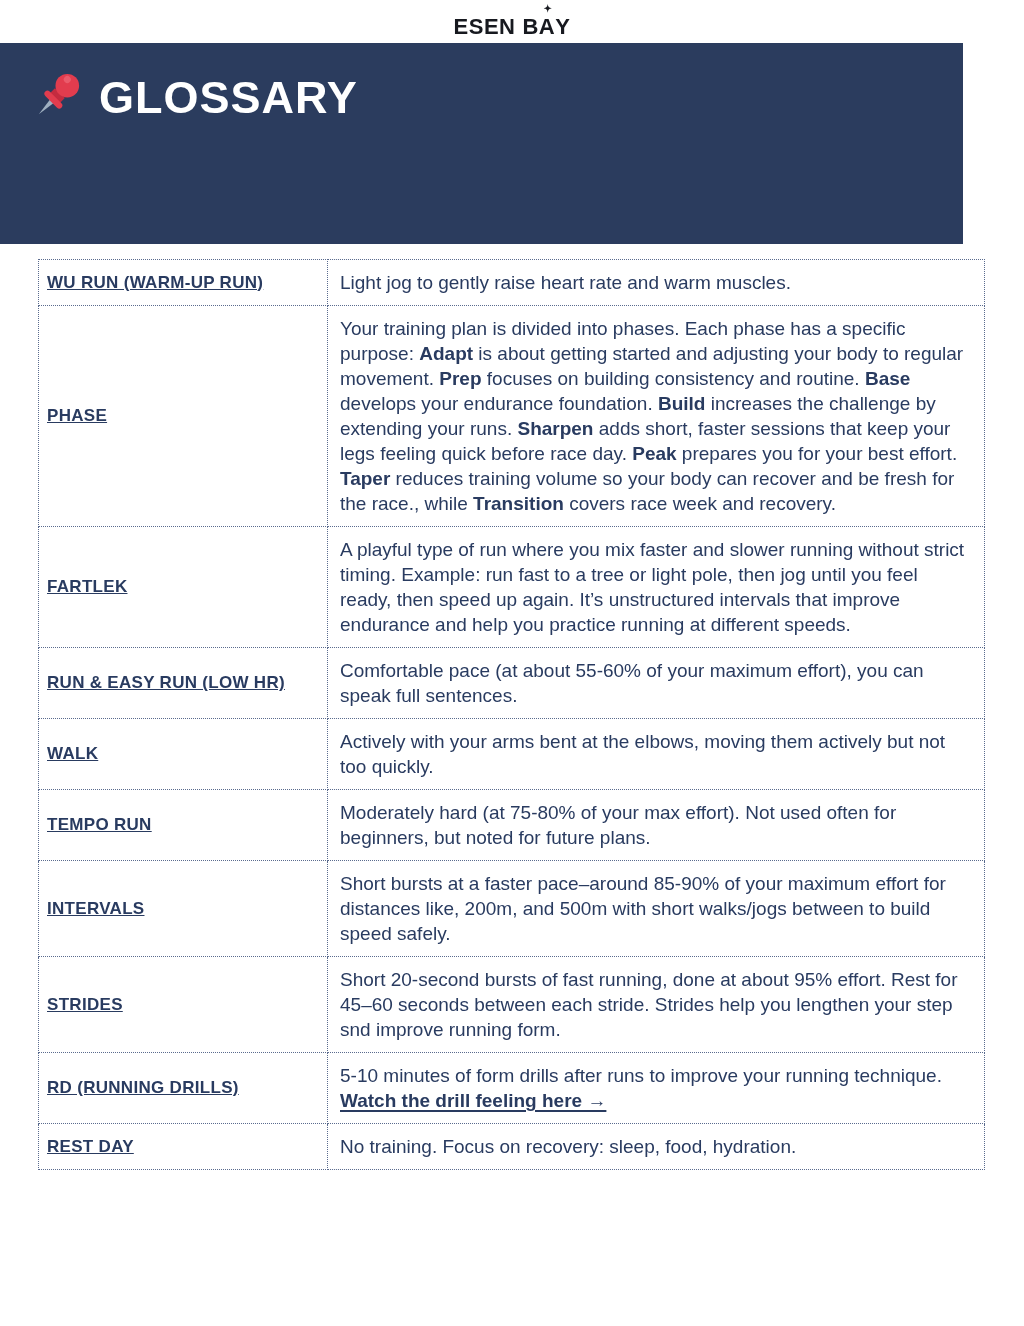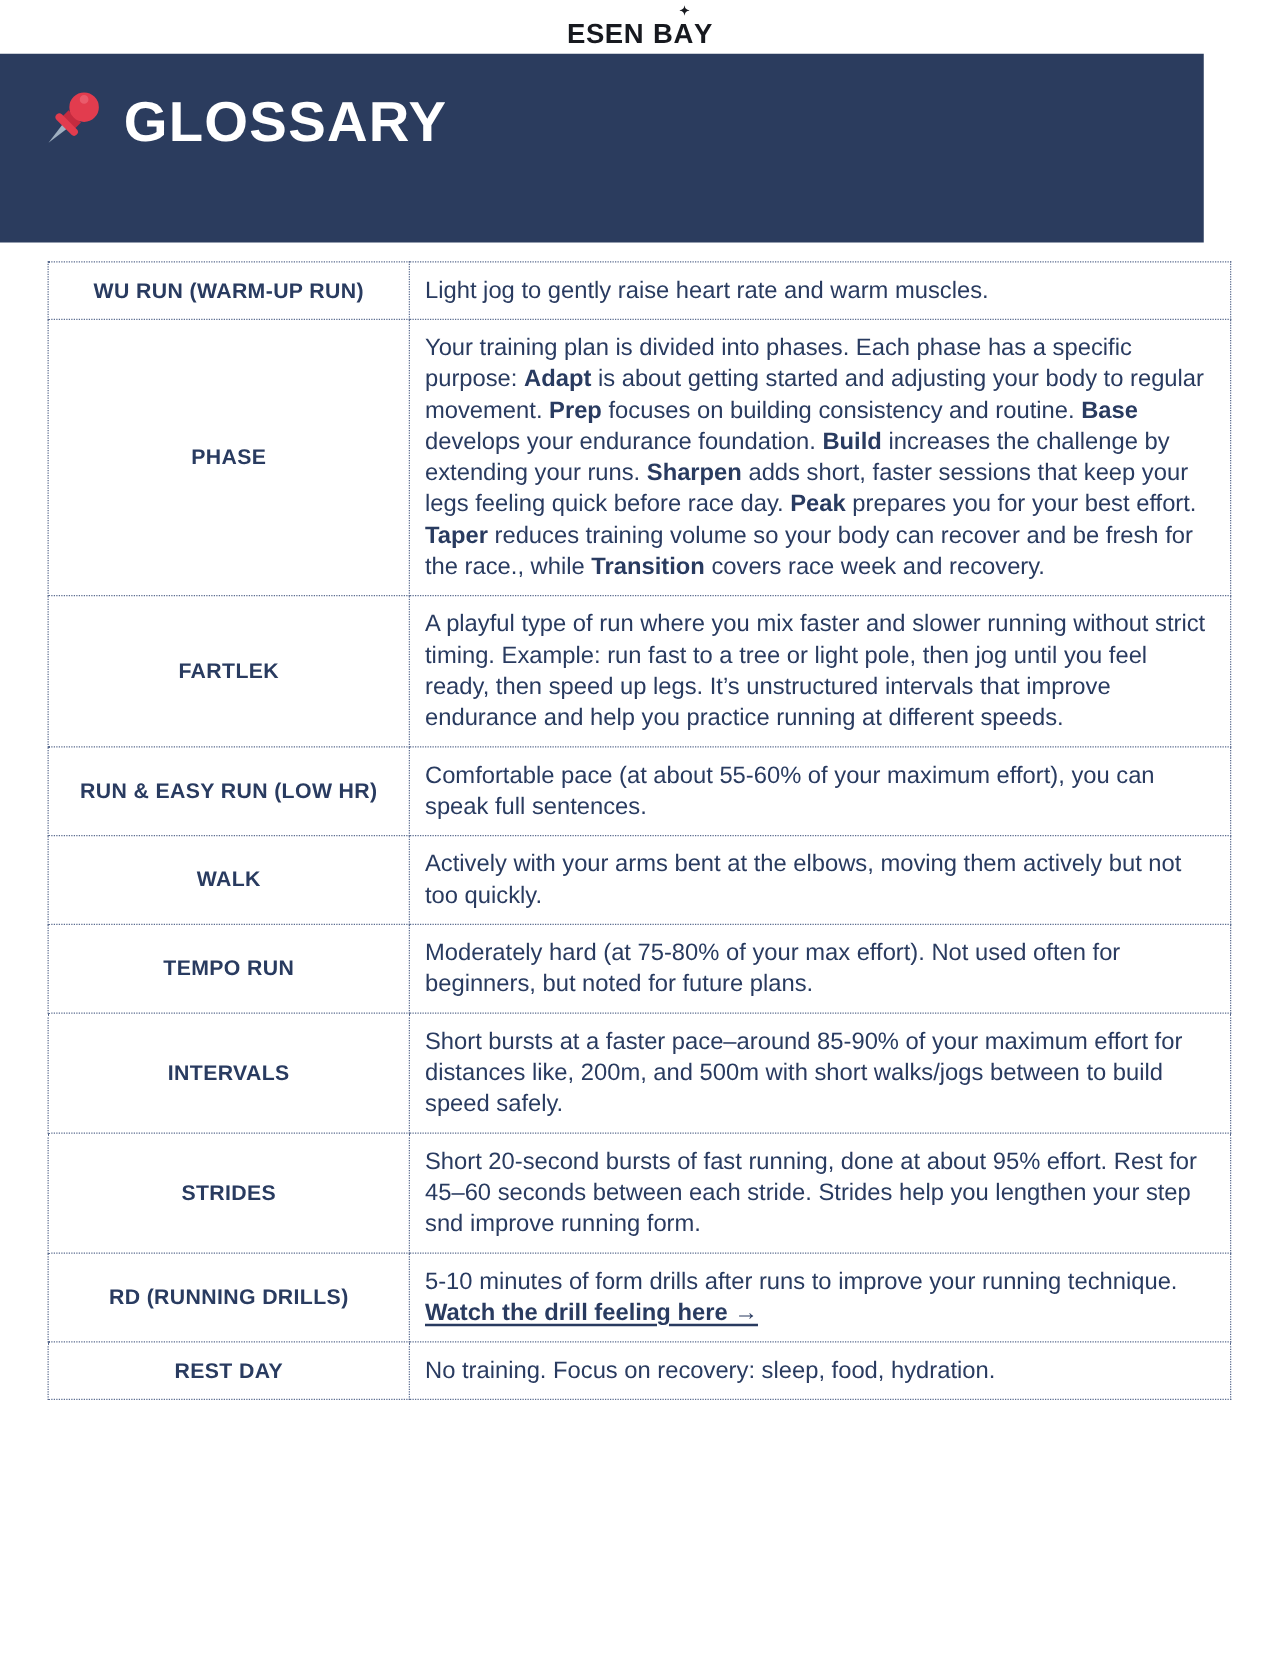--- a/index.html
+++ b/index.html
@@ -26,21 +26,21 @@
   .brand .a-wrap { position:relative; display:inline-block; }
   .brand .star {
     position:absolute; left:55%; top:-11px;
     transform:translateX(-50%);
     font-size:10px; color:#17191f;
   }
 
   
   .banner {
     width:963px;
-    height:151px;
+    height:201px;
     background:#2b3c5e;
     color:#ffffff;
     padding:21px 30px 0 30px;
   }
   .title-row { display:flex; align-items:center; gap:13px; height:66px; }
   .pin-icon { width:56px; height:62px; flex:0 0 auto; margin-top:-4px; }
   .pin-icon svg { width:56px; height:62px; display:block; }
   .banner h1 {
     font-size:45px;
     font-weight:700;
@@ -61,26 +61,27 @@
     width:947px;
     margin:15px 0 0 38px;
   }
   table.glossary td {
     border:1px dotted #5a6b8e;
     vertical-align:middle;
     color:#293b60;
   }
   td.term {
     width:289px;
-    text-align:center;
+    text-align:left;
     font-weight:700;
     font-size:17px;
     letter-spacing:0.3px;
     padding:10px 8px;
     color:#233459;
+    text-decoration:underline;
   }
   td.def {
     font-size:19px;
     line-height:25px;
     padding:10px 12px;
   }
   td.def .b { font-weight:700; }
   td.def a {
     color:#293b60;
     font-weight:700;
@@ -121,21 +122,21 @@
         <tr>
           <td class="term">WU RUN (WARM-UP RUN)</td>
           <td class="def"><span>Light jog to gently raise heart rate and warm muscles.</span></td>
         </tr>
         <tr>
           <td class="term">PHASE</td>
           <td class="def"><span>Your training plan is divided into phases. Each phase has a specific purpose: </span><span class="b">Adapt</span><span> is about getting started and adjusting your body to regular movement. </span><span class="b">Prep</span><span> focuses on building consistency and routine. </span><span class="b">Base</span><span> develops your endurance foundation. </span><span class="b">Build</span><span> increases the challenge by extending your runs. </span><span class="b">Sharpen</span><span> adds short, faster sessions that keep your legs feeling quick before race day. </span><span class="b">Peak</span><span> prepares you for your best effort. </span><span class="b">Taper</span><span> reduces training volume so your body can recover and be fresh for the race., while </span><span class="b">Transition</span><span> covers race week and recovery.</span></td>
         </tr>
         <tr>
           <td class="term">FARTLEK</td>
-          <td class="def"><span>A playful type of run where you mix faster and slower running without strict timing. Example: run fast to a tree or light pole, then jog until you feel ready, then speed up legs. It’s unstructured intervals that improve endurance and help you practice running at different speeds.</span></td>
+          <td class="def"><span>A playful type of run where you mix faster and slower running without strict timing. Example: run fast to a tree or light pole, then jog until you feel ready, then speed up again. It’s unstructured intervals that improve endurance and help you practice running at different speeds.</span></td>
         </tr>
         <tr>
           <td class="term">RUN &amp; EASY RUN (LOW HR)</td>
           <td class="def"><span>Comfortable pace (at about 55-60% of your maximum effort), you can speak full sentences.</span></td>
         </tr>
         <tr>
           <td class="term">WALK</td>
           <td class="def"><span>Actively with your arms bent at the elbows, moving them actively but not too quickly.</span></td>
         </tr>
         <tr>

